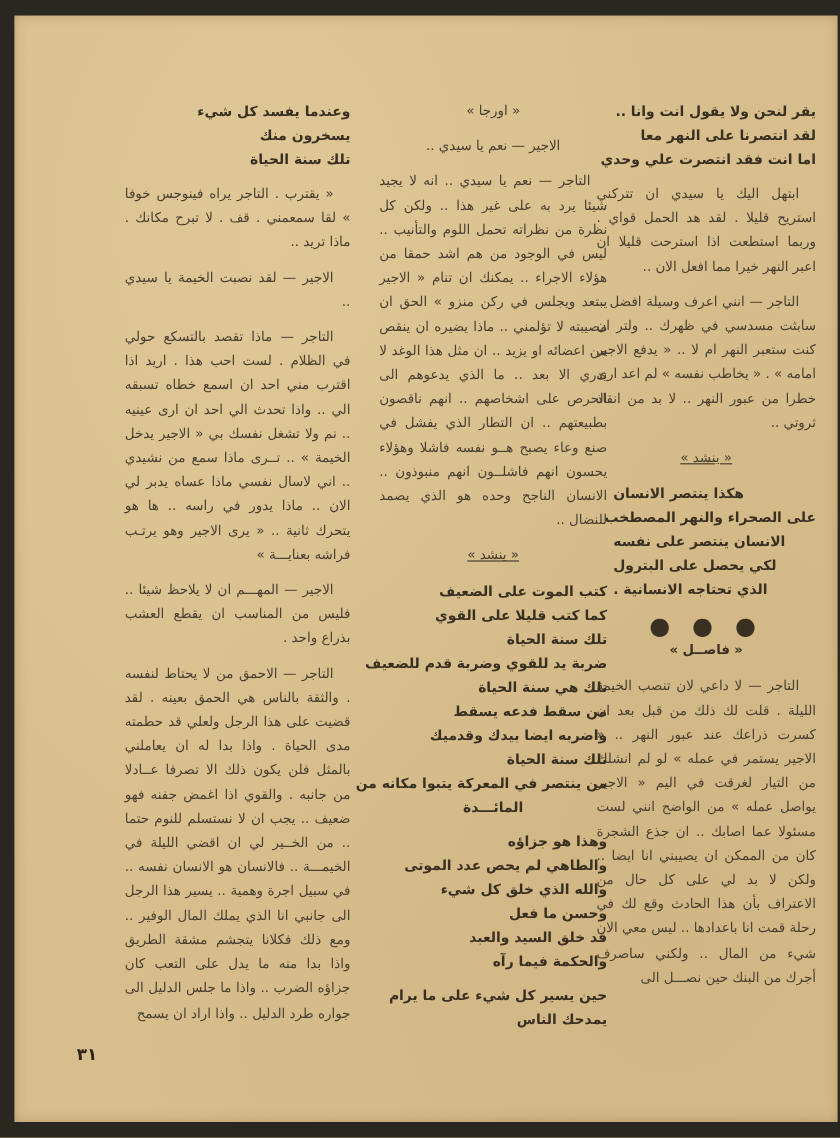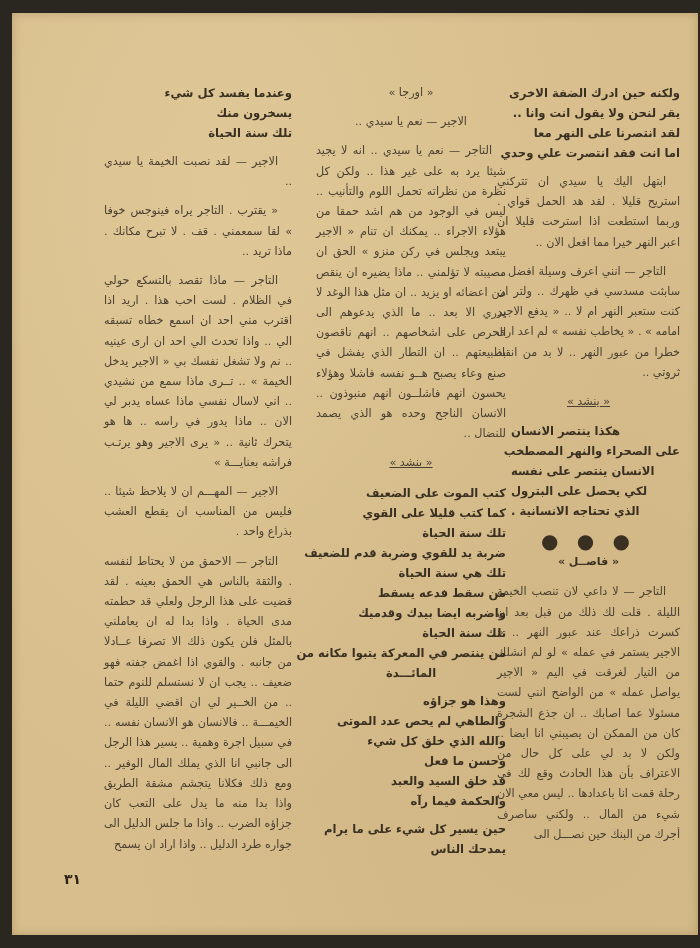--- a/index.html
+++ b/index.html
@@ -37,21 +37,20 @@
       font-weight: bold; font-size: 14px; color: #2b2418; direction: rtl;
     }
   </style>
 </head>
 <body>
 
 <div class="page">
 
   <div class="col col-right">
     <div class="verse bold">
-      <div>ولكنه حين ادرك الضفة الاخرى</div>
       <div>يقر لنحن ولا يقول انت وانا ..</div>
       <div>لقد انتصرنا على النهر معا</div>
       <div>اما انت فقد انتصرت علي وحدي</div>
     </div>
     <p>ابتهل اليك يا سيدي ان تتركني استريح قليلا . لقد هد الحمل قواي . وربما استطعت اذا استرحت قليلا ان اعبر النهر خيرا مما افعل الان ..</p>
     <p>التاجر — انني اعرف وسيلة افضل .. سابثت مسدسي في ظهرك .. ولتر ان كنت ستعبر النهر ام لا .. « يدفع الاجير امامه » . « يخاطب نفسه » لم اعد ارى خطرا من عبور النهر .. لا بد من انقاذ ثروتي ..</p>
     <p class="center ul">« ينشد »</p>
     <div class="verse bold" style="text-align:left;margin-left:14px;">
       <div>هكذا ينتصر الانسان</div>
       <div>على الصحراء والنهر المصطخب</div>
@@ -92,21 +91,21 @@
       <div>يمدحك الناس</div>
     </div>
   </div>
 
   <div class="col col-left">
     <div class="verse bold">
       <div>وعندما يفسد كل شيء</div>
       <div>يسخرون منك</div>
       <div>تلك سنة الحياة</div>
     </div>
+    <p>« يقترب . التاجر يراه فينوجس خوفا » لقا سمعمني . قف . لا تبرح مكانك . ماذا تريد ..</p>
     <p>الاجير — لقد نصبت الخيمة يا سيدي ..</p>
-    <p>« يقترب . التاجر يراه فينوجس خوفا » لقا سمعمني . قف . لا تبرح مكانك . ماذا تريد ..</p>
     <p>التاجر — ماذا تقصد بالتسكع حولي في الظلام . لست احب هذا . اريد اذا اقترب مني احد ان اسمع خطاه تسبقه الي .. واذا تحدث الي احد ان ارى عينيه .. نم ولا تشغل نفسك بي « الاجير يدخل الخيمة » .. تــرى ماذا سمع من نشيدي .. اني لاسال نفسي ماذا عساه يدبر لي الان .. ماذا يدور في راسه .. ها هو يتحرك ثانية .. « يرى الاجير وهو يرتـب فراشه بعنايـــة »</p>
     <p>الاجير — المهـــم ان لا يلاحظ شيئا .. فليس من المناسب ان يقطع العشب بذراع واحد .</p>
     <p>التاجر — الاحمق من لا يحتاط لنفسه . والثقة بالناس هي الحمق بعينه . لقد قضيت على هذا الرجل ولعلي قد حطمته مدى الحياة . واذا بدا له ان يعاملني بالمثل فلن يكون ذلك الا تصرفا عــادلا من جانبه . والقوي اذا اغمض جفنه فهو ضعيف .. يجب ان لا نستسلم للنوم حتما .. من الخــير لي ان اقضي الليلة في الخيمـــة .. فالانسان هو الانسان نفسه .. في سبيل اجرة وهمية .. يسير هذا الرجل الى جانبي انا الذي يملك المال الوفير .. ومع ذلك فكلانا يتجشم مشقة الطريق واذا بدا منه ما يدل على التعب كان جزاؤه الضرب .. واذا ما جلس الدليل الى جواره طرد الدليل .. واذا اراد ان يسمح</p>
   </div>
 
   <div class="page-number">٣١</div>
 </div>
 
 </body></html>

